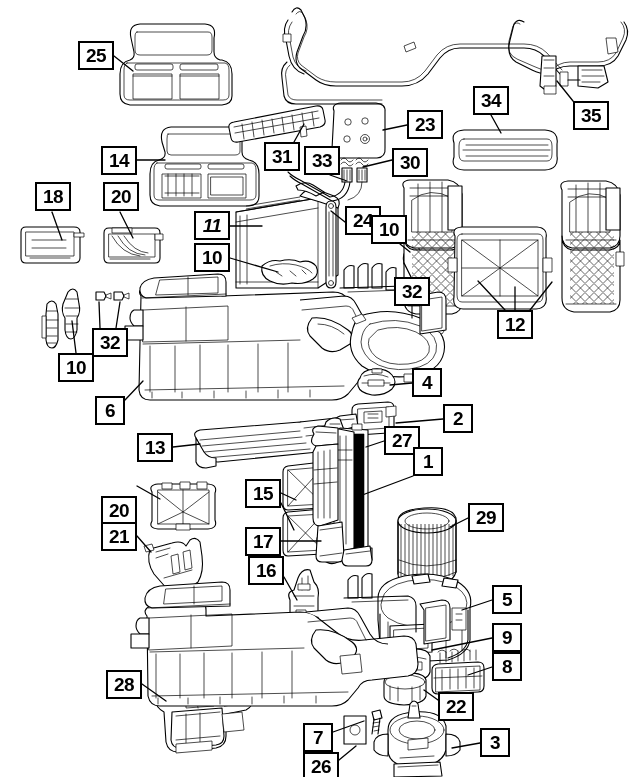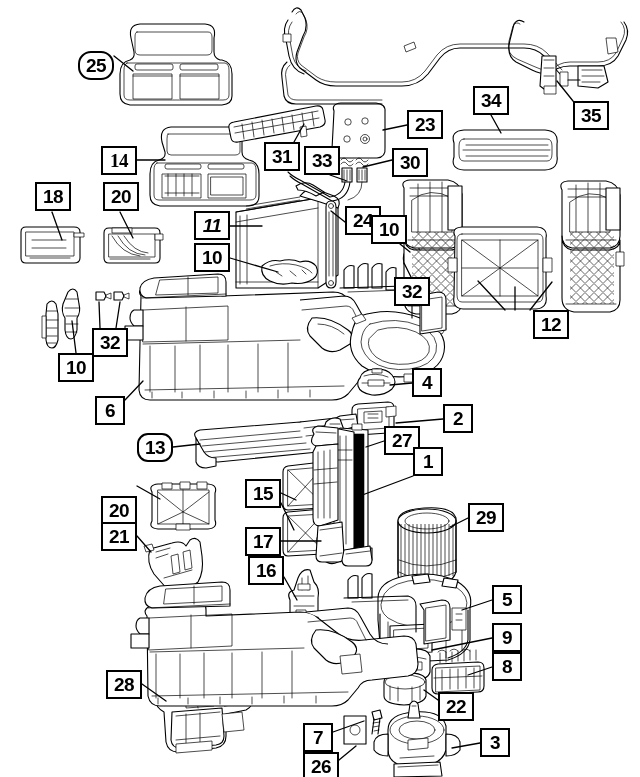--- a/index.html
+++ b/index.html
@@ -543,44 +543,44 @@
       <path d="M492 638 L432 650"></path>
       <path d="M492 667 L468 675"></path>
       <path d="M438 700 L424 690"></path>
       <path d="M480 743 L452 748"></path>
       <path d="M333 732 L364 721"></path>
       <path d="M339 760 L356 746"></path>
       <path d="M142 684 L166 701"></path>
     </g>
   </svg>
 
-  <div class="callout c2" style="left:78px;  top:51px;border-radius:13px;">25</div>
-  <div class="callout c2" style="left:101px; top:146px;font-family:Liberation Serif, serif;">14</div>
+  <div class="callout c2" style="left:78px;  top:41px;">25</div>
+  <div class="callout c2" style="left:101px; top:146px;">14</div>
   <div class="callout c2" style="left:35px;  top:182px;">18</div>
   <div class="callout c2" style="left:103px; top:182px;">20</div>
   <div class="callout c2" style="left:194px; top:211px;font-style:italic;">11</div>
   <div class="callout c2" style="left:194px; top:243px;">10</div>
   <div class="callout c2" style="left:345px; top:206px;">24</div>
   <div class="callout c2" style="left:371px; top:215px;">10</div>
   <div class="callout c2" style="left:394px; top:277px;">32</div>
-  <div class="callout c2" style="left:497px; top:310px;margin-left:36px;">12</div>
+  <div class="callout c2" style="left:497px; top:310px;">12</div>
   <div class="callout c2" style="left:58px;  top:353px;">10</div>
   <div class="callout c2" style="left:92px;  top:328px;">32</div>
   <div class="callout c1" style="left:95px;  top:396px;">6</div>
   <div class="callout c2" style="left:264px; top:142px;">31</div>
   <div class="callout c2" style="left:304px; top:146px;">33</div>
   <div class="callout c2" style="left:407px; top:110px;">23</div>
   <div class="callout c2" style="left:392px; top:148px;">30</div>
   <div class="callout c2" style="left:473px; top:86px;">34</div>
   <div class="callout c2" style="left:573px; top:101px;">35</div>
   <div class="callout c1" style="left:412px; top:368px;">4</div>
   <div class="callout c1" style="left:443px; top:404px;">2</div>
   <div class="callout c2" style="left:384px; top:426px;">27</div>
   <div class="callout c1" style="left:413px; top:447px;">1</div>
-  <div class="callout c2" style="left:137px; top:433px;border-radius:11px;">13</div>
+  <div class="callout c2" style="left:137px; top:433px;">13</div>
   <div class="callout c2" style="left:101px; top:472px;margin-top:24px;">20</div>
   <div class="callout c2" style="left:101px; top:522px;">21</div>
   <div class="callout c2" style="left:245px; top:479px;">15</div>
   <div class="callout c2" style="left:245px; top:527px;">17</div>
   <div class="callout c2" style="left:248px; top:556px;">16</div>
   <div class="callout c2" style="left:468px; top:503px;">29</div>
   <div class="callout c1" style="left:492px; top:585px;">5</div>
   <div class="callout c1" style="left:492px; top:623px;">9</div>
   <div class="callout c1" style="left:492px; top:652px;">8</div>
   <div class="callout c2" style="left:438px; top:692px;">22</div>

